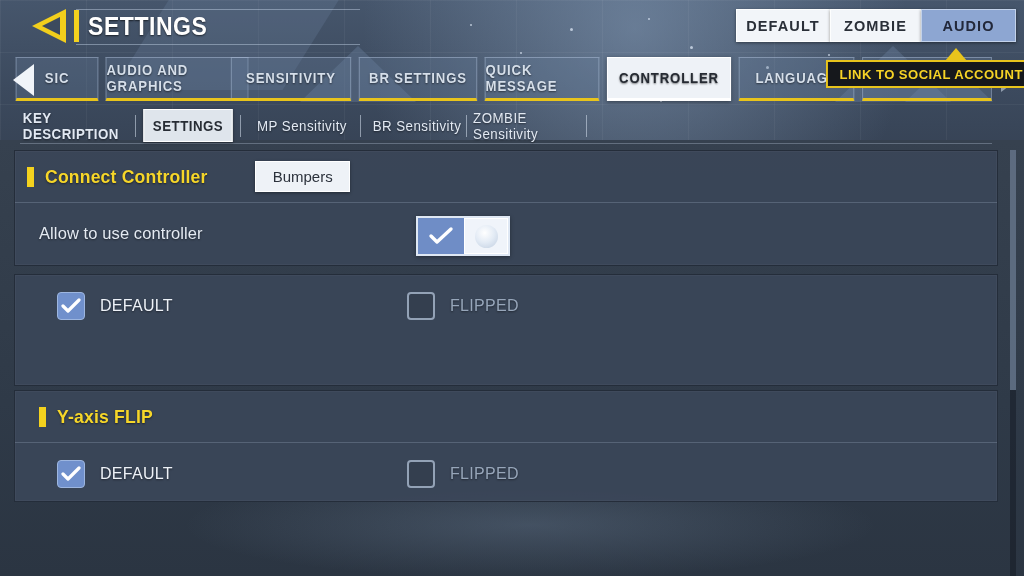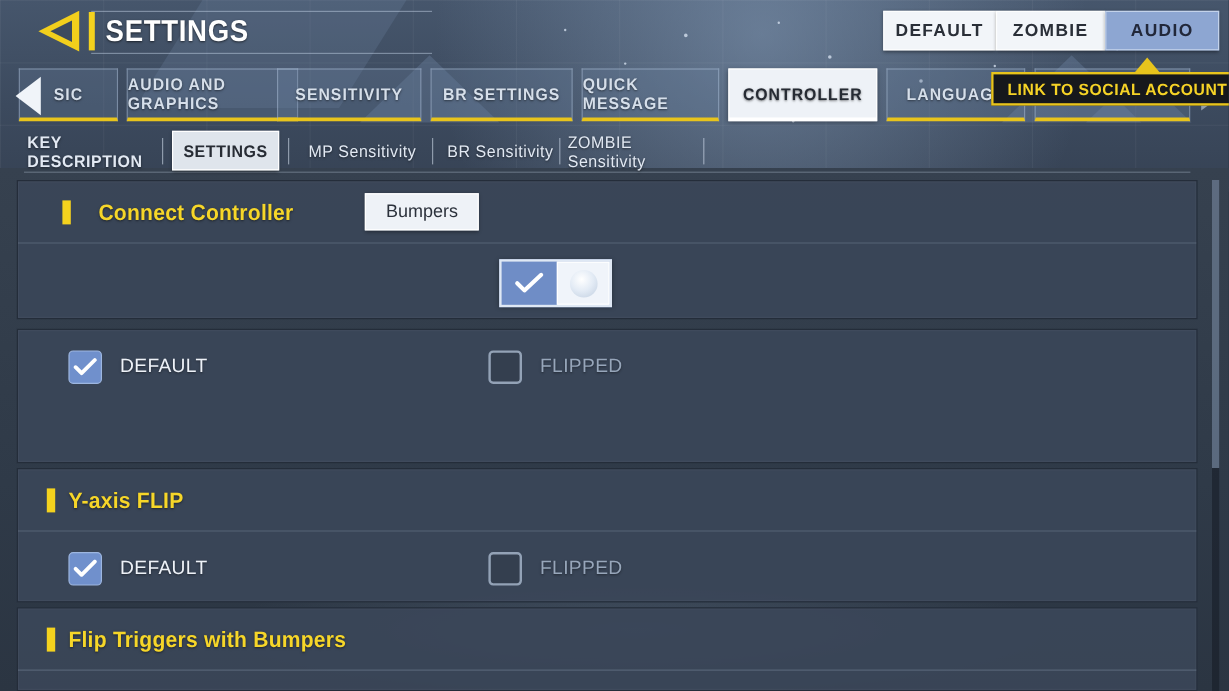--- a/index.html
+++ b/index.html
@@ -174,21 +174,21 @@
   .sec-head {
     height:52px; display:flex; align-items:center; padding-left:24px;
     border-bottom:1px solid rgba(190,208,232,.22);
   }
   .sec-tick { width:7px; height:20px; background:#f4d21e; margin-right:11px; }
   .sec-title {
     color:#f6d629; font-size:18.5px; font-weight:700; letter-spacing:.2px;
     text-shadow:0 1px 2px rgba(0,0,0,.5);
     transform:scaleX(.95); transform-origin:left center;
   }
-  .sec-head.with-btn { padding-left:37px;gap:12px; }
+  .sec-head.with-btn { padding-left:12px; }
   .connect-btn {
     margin-left:39px; width:95px; height:31px;
     display:flex; align-items:center; justify-content:center;
     background:#eef2f7; color:#2c323c;
     font-size:15px; font-weight:400;
     border:1px solid #ffffff;
     box-shadow:0 1px 3px rgba(0,0,0,.4);
   }
   .sec-row {
     height:60px; display:flex; align-items:center; padding:0 24px;
@@ -373,20 +373,21 @@
 
 <div id="panel">
 
   <div class="card" id="card-connect">
     <div class="sec-head with-btn">
       <span class="sec-tick"></span>
       <span class="sec-title">Connect Controller</span>
       <div class="connect-btn">Bumpers</div>
     </div>
     <div class="sec-row">
+      <span class="row-label">Allow to use controller</span>
       <div class="toggle">
         <span class="chk">
           <svg width="26" height="20" viewBox="0 0 26 20">
             <polyline points="3,10 9,16 23,3" fill="none" stroke="#ffffff" stroke-width="3.4" stroke-linecap="round" stroke-linejoin="round"></polyline>
           </svg>
         </span>
         <span class="knob">
             <i></i>
           </span>
       </div>
@@ -424,24 +425,18 @@
         </span>
         <span class="opt-label on">DEFAULT</span>
       </div>
       <div class="opt opt-b">
         <span class="cbox off"></span>
         <span class="opt-label off">FLIPPED</span>
       </div>
     </div>
   </div>
 
-  <div class="card" id="card-flip">
-    <div class="sec-head">
-      <span class="sec-tick"></span>
-      <span class="sec-title">Flip Triggers with Bumpers</span>
-    </div>
-  </div>
 
 </div>
 
 <div id="scrollbar">
   <div id="scrollthumb"></div>
 </div>
 
 </body></html>

